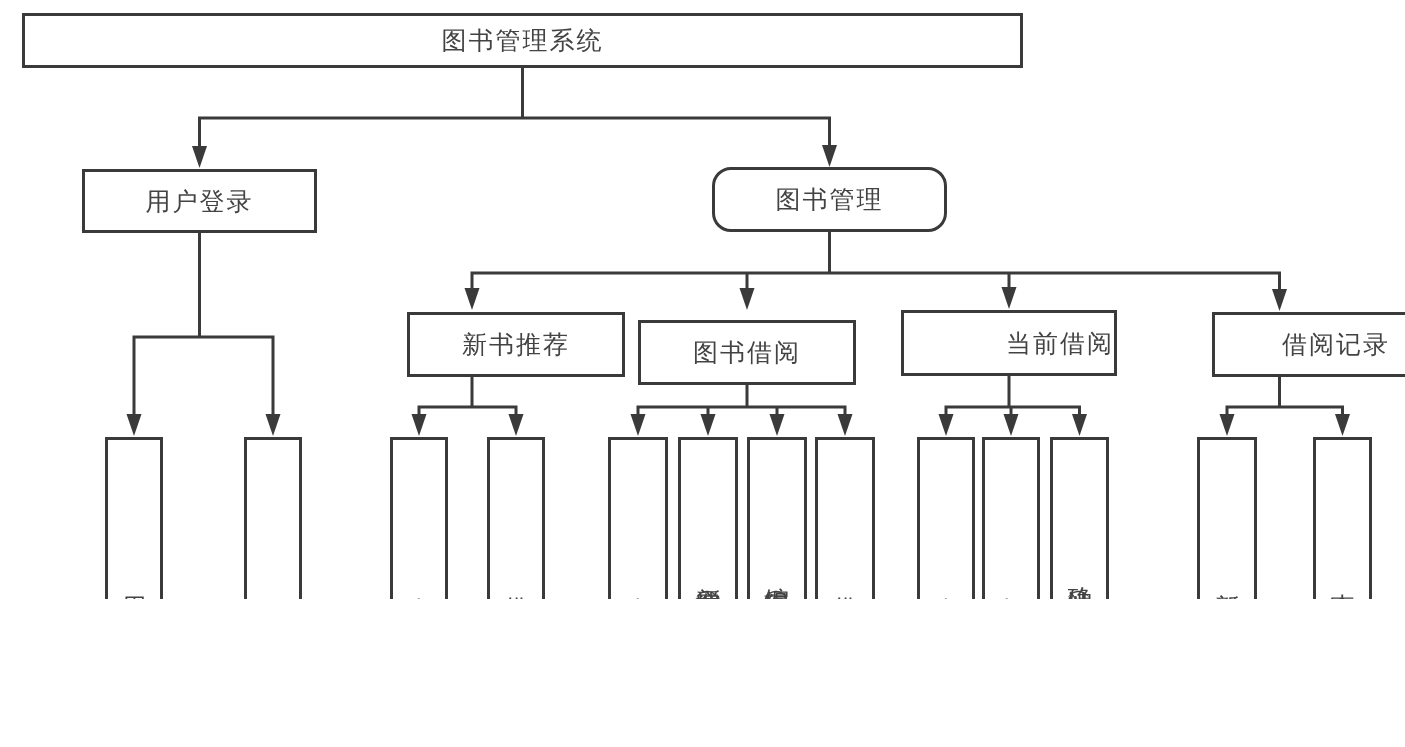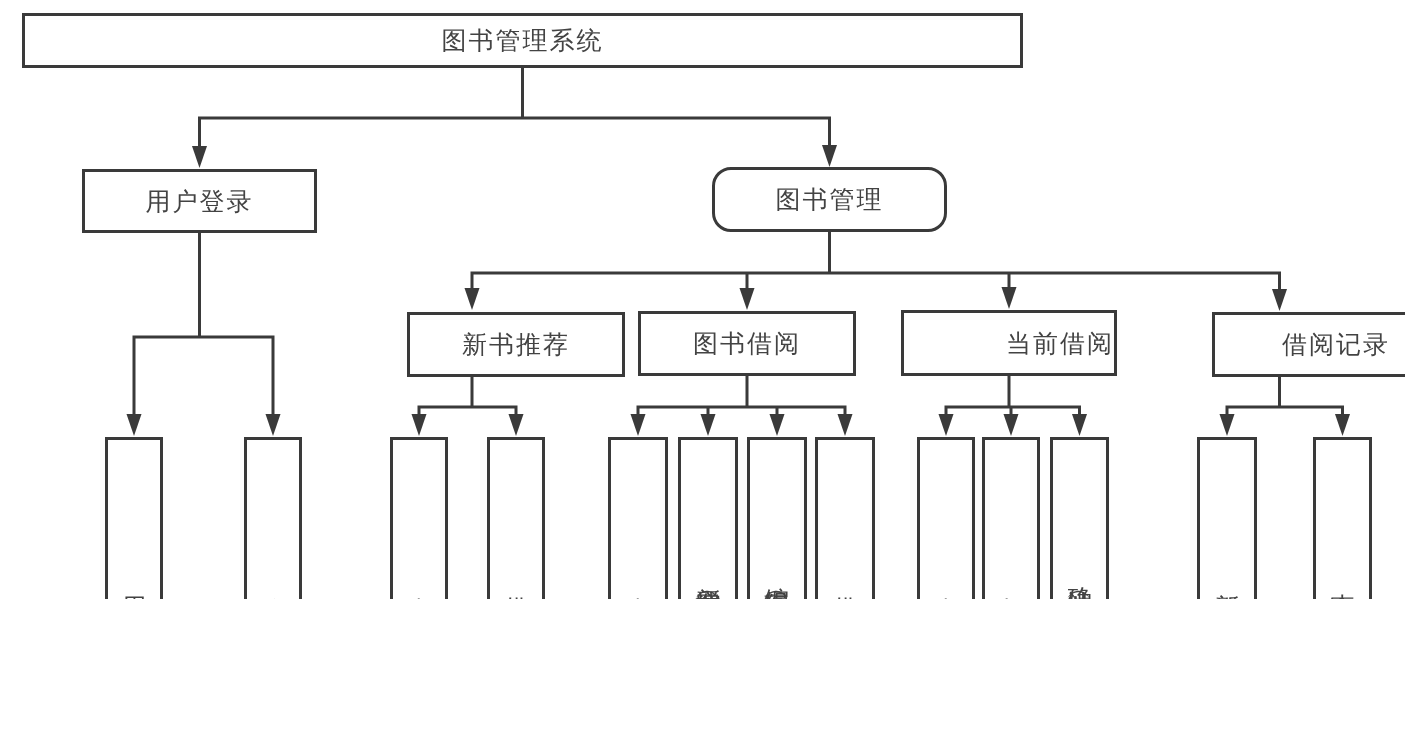--- a/index.html
+++ b/index.html
@@ -34,21 +34,21 @@
     line-height: 1;
     white-space: nowrap;
   }
   
   .n-root   { left: 22px;  top: 13px;  width: 1001px; height: 55px; }
   
   .n-login  { left: 82px;  top: 169px; width: 235px; height: 64px; }
   .n-mgmt   { left: 712px; top: 167px; width: 235px; height: 65px; border-radius: 19px; }
   
   .n-newbook { left: 363px;  top: 312px; width: 218px; height: 65px; margin-left: 44px; }
-  .n-borrow  { left: 638px;  top: 311px; width: 218px; height: 65px; }
+  .n-borrow  { left: 638px;  top: 320px; width: 218px; height: 65px; }
   .n-current { left: 901px;  top: 310px; width: 216px; height: 66px; justify-content: flex-end; }
   .n-records { left: 1212px; top: 312px; width: 215px; height: 65px; padding-left: 33px; }
   
   .leaf { top: 437px; height: 296px; }
   .lf-1  { left: 105px;  width: 58px; }
   .lf-2  { left: 244px;  width: 58px; }
   .lf-3  { left: 390px;  width: 58px; }
   .lf-4  { left: 487px;  width: 58px; }
   .lf-5  { left: 608px;  width: 60px; }
   .lf-6  { left: 678px;  width: 60px; }

